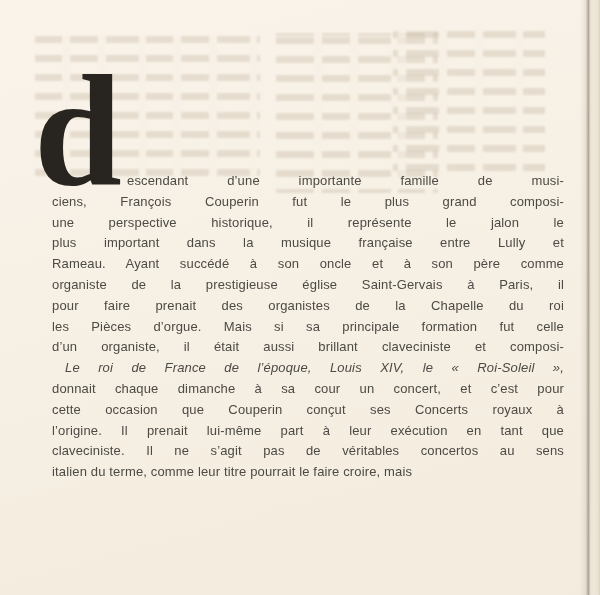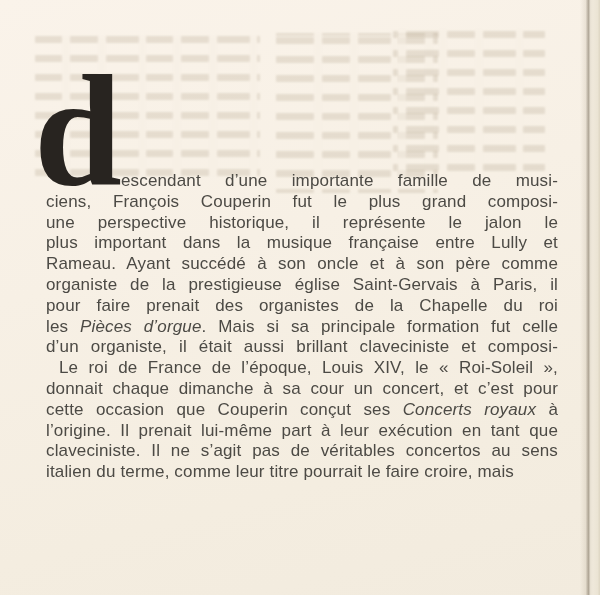--- a/index.html
+++ b/index.html
@@ -40,36 +40,36 @@
     font-family:"Liberation Serif", serif;
     font-weight:bold;
     font-size:158px;
     line-height:1;
     color:#282420;
   }
 
   
   .text-block {
     position:absolute;
-    left:46px; top:171px;
+    left:52px; top:171px;
     width:512px;
-    font-size:17px;
+    font-size:13px;
     letter-spacing:0.15px;
     color:#4c4a45;
   }
   .line {
     height:20.8px;
     line-height:20.8px;
     text-align:justify;
     text-align-last:justify;
     overflow:hidden;
     white-space:nowrap;
   }
   .line-end { text-align-last:left; }
-  .italic { font-style:italic; }
+  .italic { }
 
   
   .page-edge {
     position:absolute;
     top:0; right:0;
     width:20px; height:100%;
     background: linear-gradient(90deg,
       rgba(170,155,130,0) 0%,
       rgba(160,145,120,0.16) 28%,
       rgba(118,106,87,0.55) 42%,
@@ -94,21 +94,21 @@
   <div class="text-block" id="text-block">
       <div class="line" style="padding-left: 75px;"><span>escendant d’une importante famille de musi-</span></div>
       <div class="line"><span>ciens, François Couperin fut le plus grand composi-</span></div>
       <div class="line"><span>une perspective historique, il représente le jalon le</span></div>
       <div class="line"><span>plus important dans la musique française entre Lully et</span></div>
       <div class="line"><span>Rameau. Ayant succédé à son oncle et à son père comme</span></div>
       <div class="line"><span>organiste de la prestigieuse église Saint-Gervais à Paris, il</span></div>
       <div class="line"><span>pour faire prenait des organistes de la Chapelle du roi</span></div>
       <div class="line"><span>les </span><span class="italic">Pièces d’orgue</span><span>. Mais si sa principale formation fut celle</span></div>
       <div class="line"><span>d’un organiste, il était aussi brillant claveciniste et composi-</span></div>
-      <div class="line" style="padding-left: 13px;"><span>Le roi de France de l’époque, Louis XIV, le « Roi-Soleil »,</span></div>
+      <div class="line" style="padding-left: 13px; font-style: italic;"><span>Le roi de France de l’époque, Louis XIV, le « Roi-Soleil »,</span></div>
       <div class="line"><span>donnait chaque dimanche à sa cour un concert, et c’est pour</span></div>
       <div class="line"><span>cette occasion que Couperin conçut ses </span><span class="italic">Concerts royaux</span><span> à</span></div>
       <div class="line"><span>l’origine. Il prenait lui-même part à leur exécution en tant que</span></div>
       <div class="line"><span>claveciniste. Il ne s’agit pas de véritables concertos au sens</span></div>
       <div class="line line-end"><span>italien du terme, comme leur titre pourrait le faire croire, mais</span></div>
     </div>
 
   <div class="page-edge"></div>
 </div>
 

